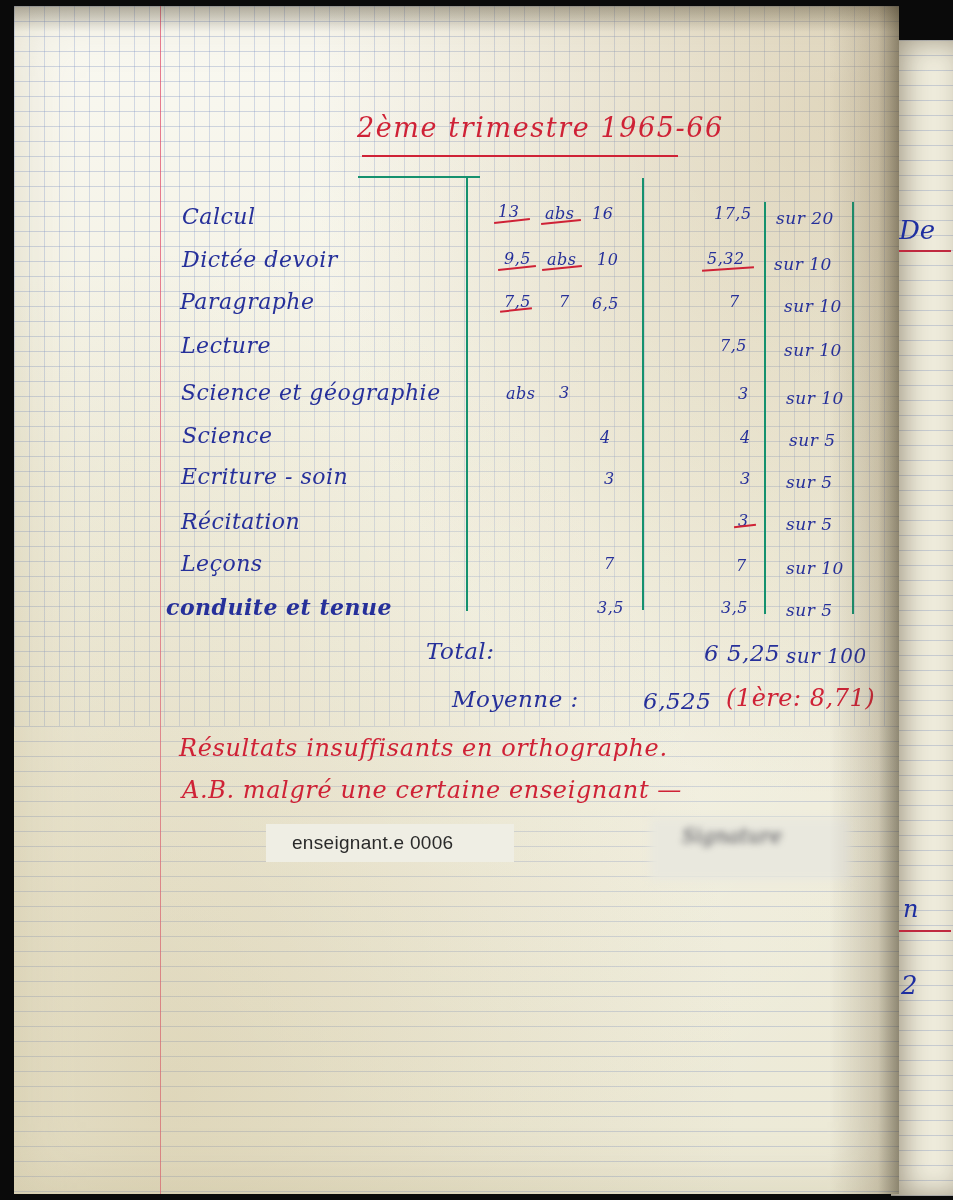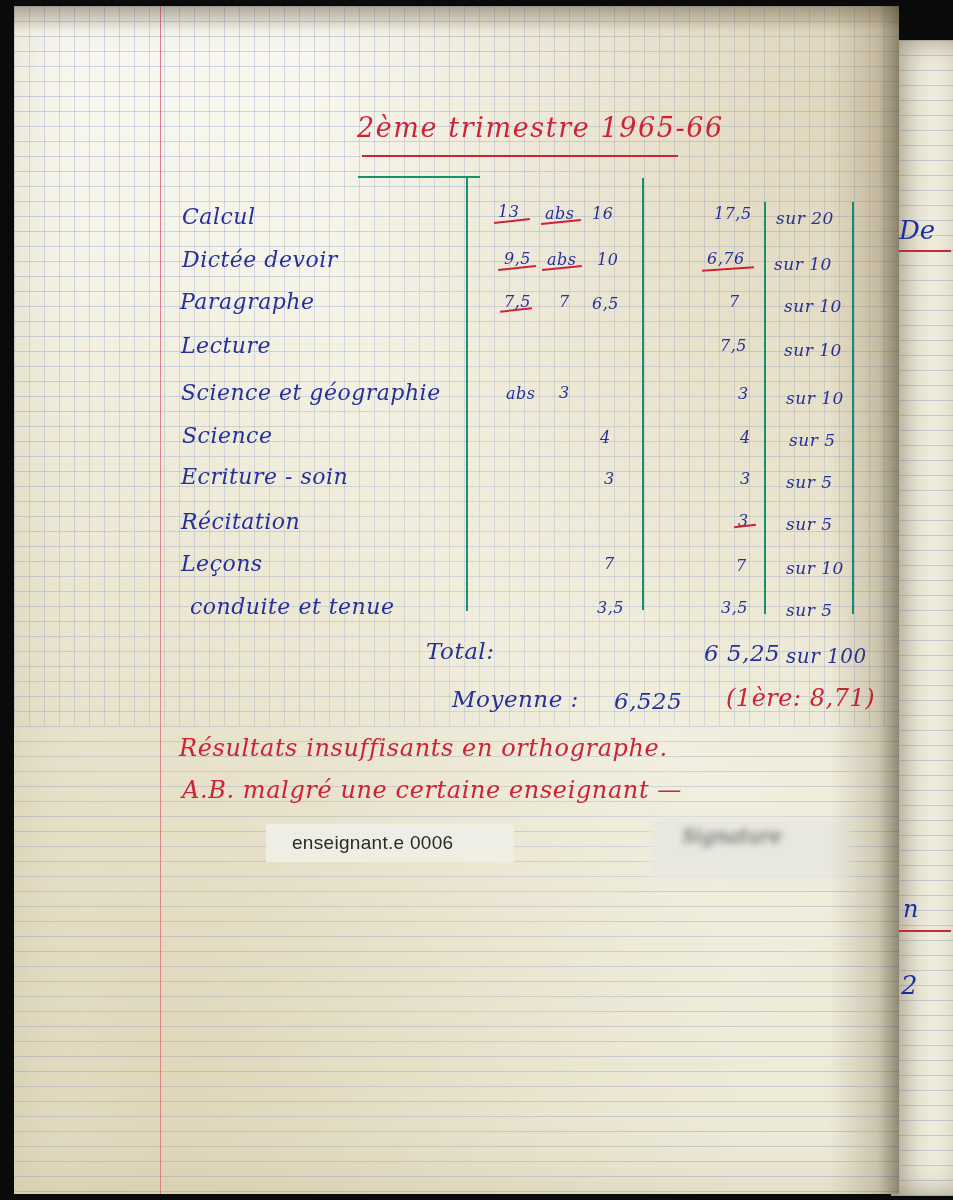--- a/index.html
+++ b/index.html
@@ -184,21 +184,21 @@
     <div class="hw blue mark" style="left:578px; top:198px;">16</div>
     <div class="hw blue mark" style="left:700px; top:198px;">17,5</div>
     <div class="hw blue over" style="left:762px; top:202px;">sur 20</div>
 
     <div class="hw blue subject" style="left:168px; top:241px;">Dictée devoir</div>
     <div class="hw blue mark" style="left:490px; top:243px;">9,5</div>
     <div class="strike" style="left:484px; top:261px; width:38px;"></div>
     <div class="hw blue mark" style="left:533px; top:244px;">abs</div>
     <div class="strike" style="left:528px; top:261px; width:40px;"></div>
     <div class="hw blue mark" style="left:583px; top:244px;">10</div>
-    <div class="hw blue mark" style="left:693px; top:243px;">6,76</div>
+    <div class="hw blue mark" style="left:693px; top:243px;">5,32</div>
     <div class="strike" style="left:688px; top:262px; width:52px; transform:rotate(-4deg);"></div>
     <div class="hw blue over" style="left:760px; top:248px;">sur 10</div>
 
     <div class="hw blue subject" style="left:166px; top:283px;">Paragraphe</div>
     <div class="hw blue mark" style="left:490px; top:286px;">7,5</div>
     <div class="strike" style="left:486px; top:303px; width:32px;"></div>
     <div class="hw blue mark" style="left:545px; top:286px;">7</div>
     <div class="hw blue mark" style="left:578px; top:288px;">6,5</div>
     <div class="hw blue mark" style="left:715px; top:286px;">7</div>
     <div class="hw blue over" style="left:770px; top:290px;">sur 10</div>
@@ -226,31 +226,31 @@
     <div class="hw blue subject" style="left:167px; top:503px;">Récitation</div>
     <div class="hw blue mark" style="left:724px; top:505px;">3</div>
     <div class="strike" style="left:720px; top:519px; width:22px;"></div>
     <div class="hw blue over" style="left:772px; top:508px;">sur 5</div>
 
     <div class="hw blue subject" style="left:167px; top:545px;">Leçons</div>
     <div class="hw blue mark" style="left:590px; top:548px;">7</div>
     <div class="hw blue mark" style="left:722px; top:550px;">7</div>
     <div class="hw blue over" style="left:772px; top:552px;">sur 10</div>
 
-    <div class="hw blue subject" style="left:176px; top:588px;">conduite et tenue</div>
+    <div class="hw blue subject" style="left:152px; top:588px;font-weight:bold;">conduite et tenue</div>
     <div class="hw blue mark" style="left:583px; top:592px;">3,5</div>
     <div class="hw blue mark" style="left:707px; top:592px;">3,5</div>
     <div class="hw blue over" style="left:772px; top:594px;">sur 5</div>
 
     <div class="hw blue total" style="left:412px; top:632px;">Total:</div>
     <div class="hw blue total" style="left:690px; top:634px;">6 5,25</div>
     <div class="hw blue over" style="left:772px; top:638px; font-size:20px;">sur 100</div>
 
     <div class="hw blue moyenne" style="left:438px; top:680px;">Moyenne :</div>
-    <div class="hw blue moyenne" style="left:600px; top:682px;">6,525</div>
+    <div class="hw blue moyenne" style="left:600px; top:682px;padding-left:29px;">6,525</div>
     <div class="hw red moyenne" style="left:712px; top:678px; font-size:24px;">(1ère: 8,71)</div>
 
     <div class="hw red comment" style="left:165px; top:728px;">Résultats insuffisants en orthographe.</div>
     <div class="hw red comment" style="left:168px; top:770px;">A.B. malgré une certaine enseignant —</div>
 
     <div class="redaction" style="left:252px; top:818px; width:248px; height:38px;"></div>
     <div class="redaction-blur" style="left:636px; top:812px; width:200px; height:62px;"></div>
     <div class="redaction-smudge" style="left:668px; top:818px;">Signature</div>
 
     <div class="watermark" style="left:278px; top:826px;">enseignant.e 0006</div>

